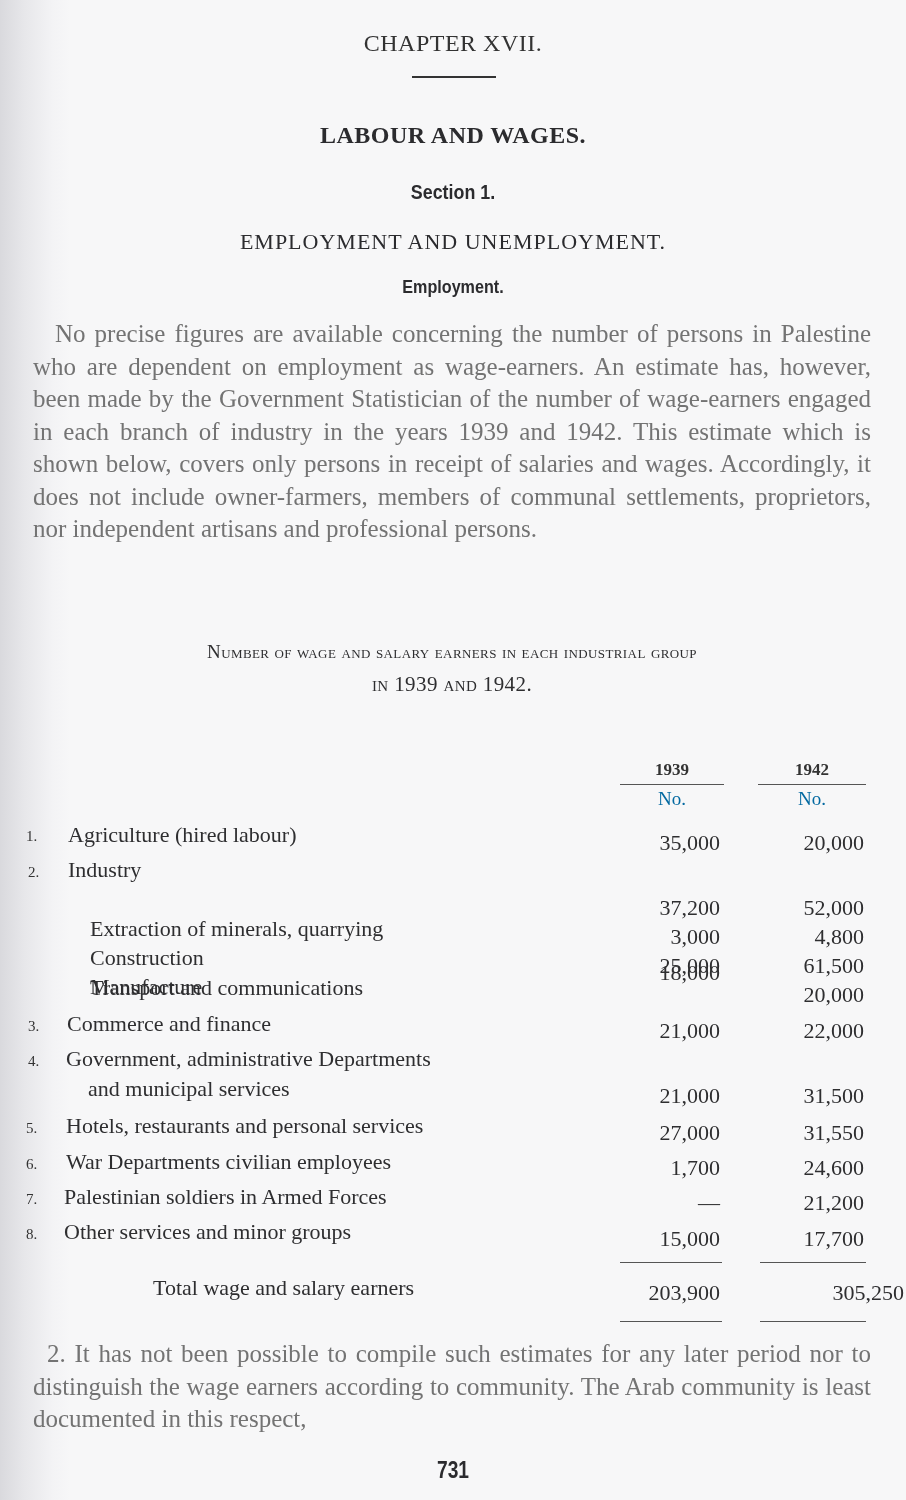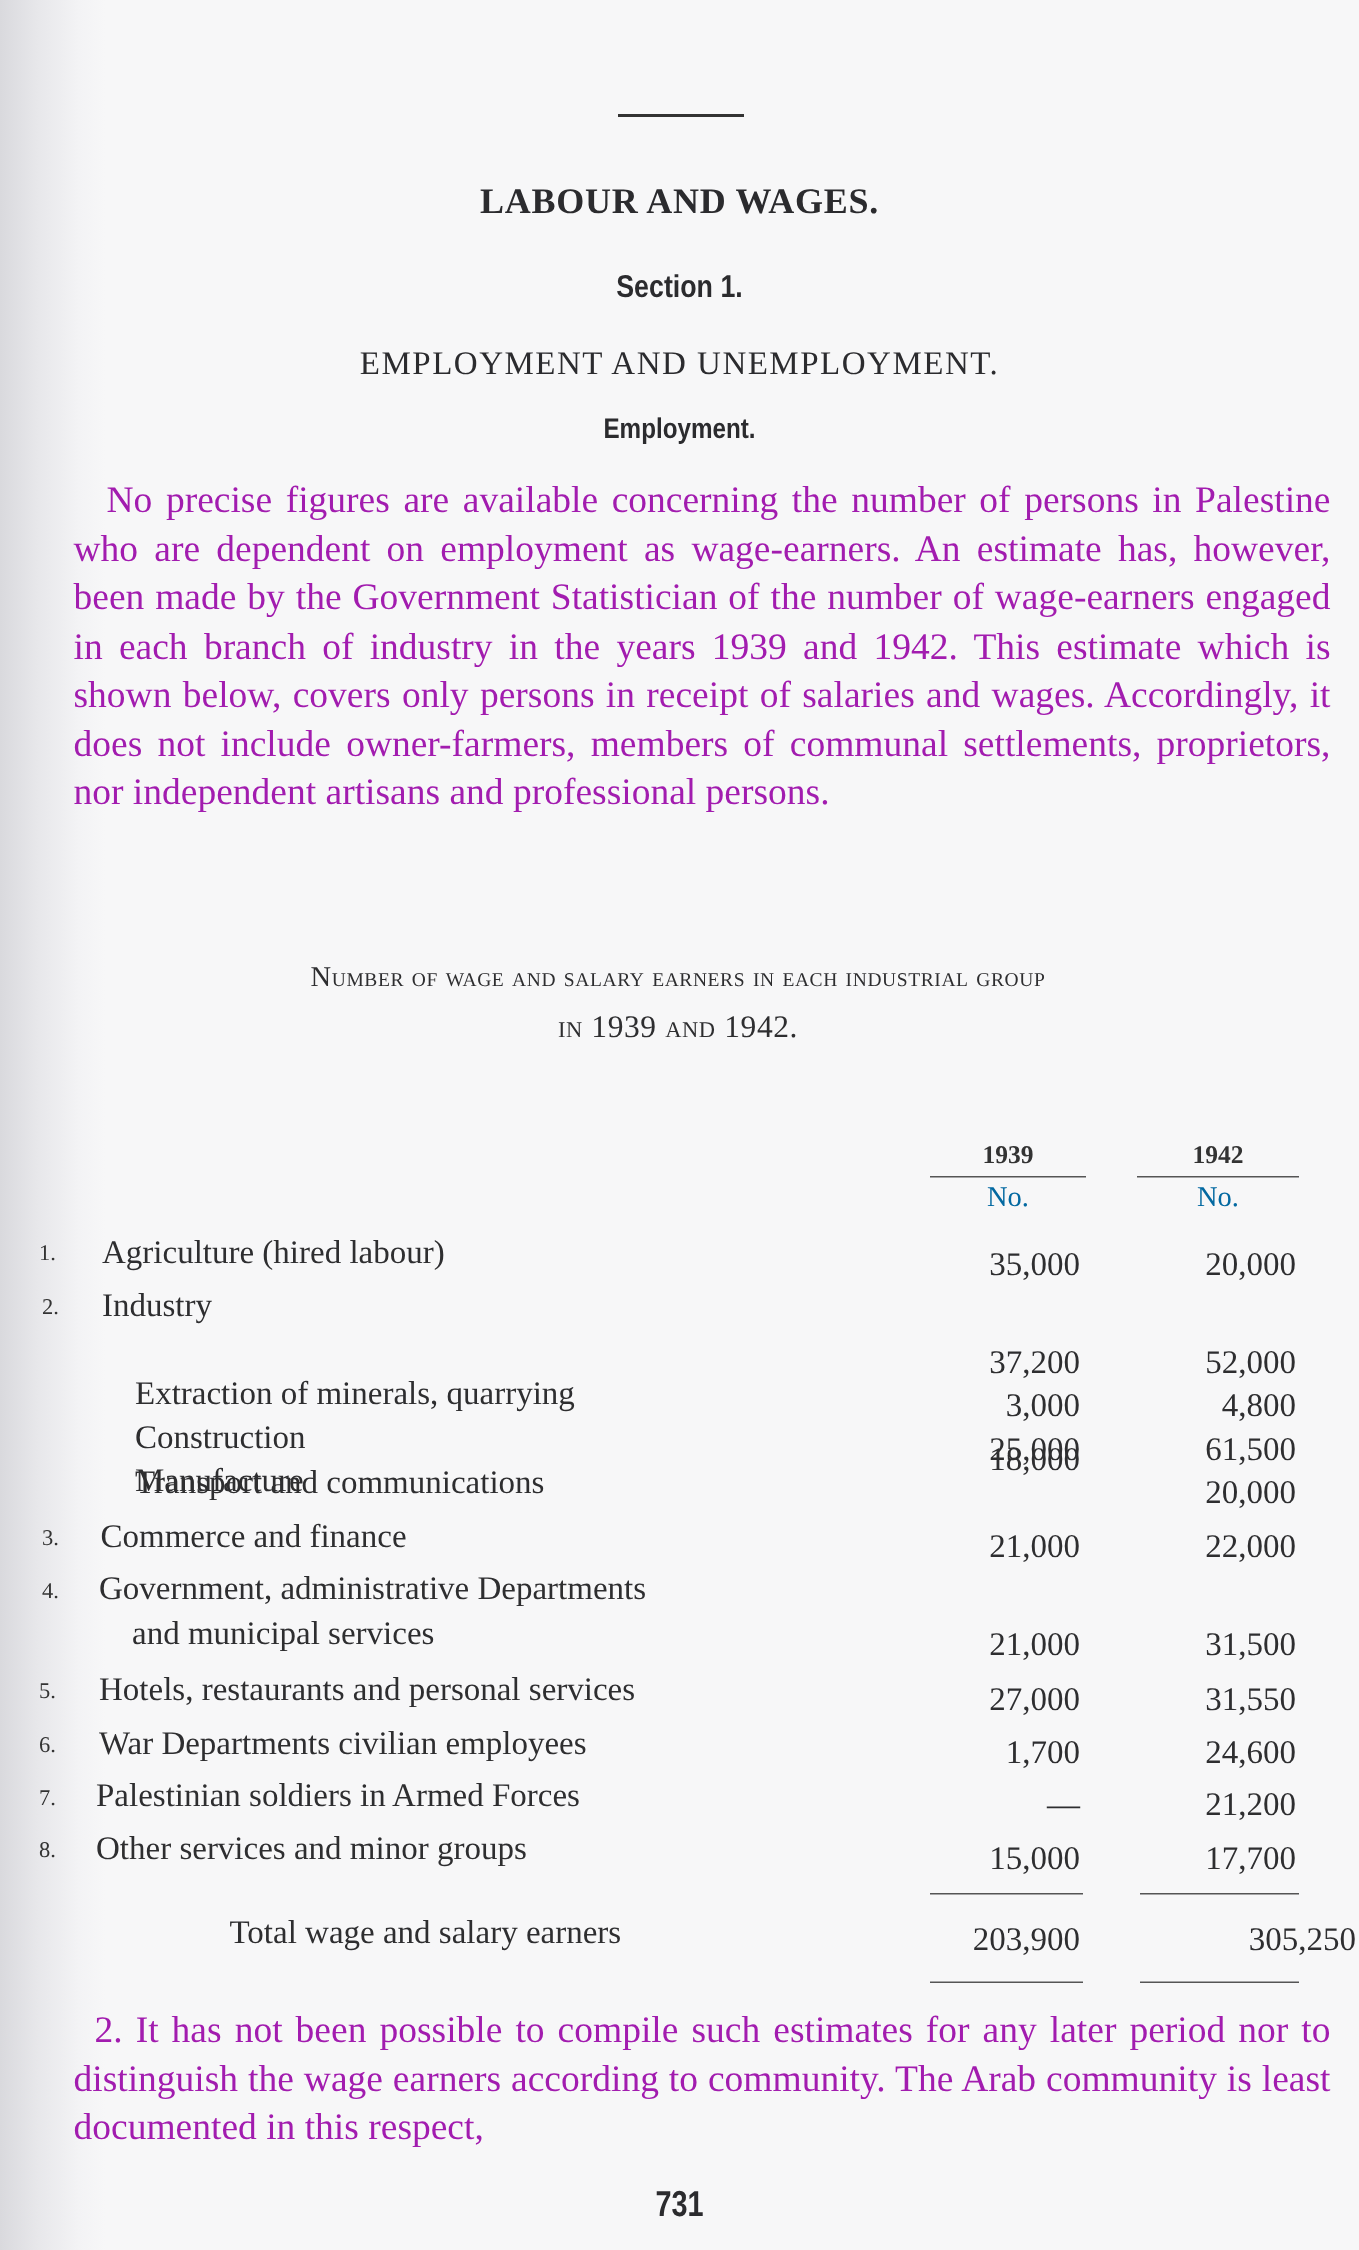--- a/index.html
+++ b/index.html
@@ -18,23 +18,23 @@
   .center { position: absolute; left: 0; width: 906px; text-align: center; }
 
   .chapter { top: 30px; font-size: 24px; letter-spacing: 0.5px; color: #333; }
   .chapter-rule { position: absolute; left: 412px; top: 76px; width: 84px; height: 2px; background: #333; }
   .title { top: 122px; font-size: 24px; font-weight: bold; letter-spacing: 0.5px; }
   .section { top: 180px; font-size: 21px; font-weight: bold; font-family: "Liberation Sans", "DejaVu Sans", sans-serif; transform: scaleX(0.85); }
   .subsection { top: 229px; font-size: 22px; letter-spacing: 1px; }
   .subheading { top: 276px; font-size: 19px; font-weight: bold; font-family: "Liberation Sans", "DejaVu Sans", sans-serif; transform: scaleX(0.85); }
 
   .para {
-    position: absolute; left: 49px; width: 838px;
+    position: absolute; left: 33px; width: 838px;
     font-size: 25px; line-height: 32.5px; text-align: justify;
-    color: #a21caf;
+    color: #737373;
   }
   .para1 { top: 318px; text-indent: 22px; }
   .para2 { top: 1338px; text-indent: 14px; }
 
   .table-title {
     position: absolute; left: 33px; width: 838px; top: 636px;
     font-size: 19px; text-align: center; line-height: 32px;
     font-variant: small-caps; letter-spacing: 0.4px; color: #2e2e30;
   }
   .table-sub { top: 712px; font-size: 25px; }
@@ -49,20 +49,21 @@
 
   .pagenum { top: 1456px; font-size: 24px; font-weight: bold; font-family: "Liberation Sans", "DejaVu Sans", sans-serif; transform: scaleX(0.8); }
 </style>
 </head>
 <body>
 
 <div class="page-shade"></div>
 
 <div class="page">
 
+  <div class="center chapter">CHAPTER XVII.</div>
   <div class="chapter-rule"></div>
   <div class="center title">LABOUR AND WAGES.</div>
   <div class="center section">Section 1.</div>
   <div class="center subsection">EMPLOYMENT AND UNEMPLOYMENT.</div>
   <div class="center subheading">Employment.</div>
 
   <p class="para para1" style="margin:0">No precise figures are available concerning the number of persons in Palestine who are dependent on employment as wage-earners. An estimate has, however, been made by the Government Statistician of the number of wage-earners engaged in each branch of industry in the years 1939 and 1942. This estimate which is shown below, covers only persons in receipt of salaries and wages. Accordingly, it does not include owner-farmers, members of communal settlements, proprietors, nor independent artisans and professional persons.</p>
 
   <div class="table-title">
     <div>Number of wage and salary earners in each industrial group</div>

